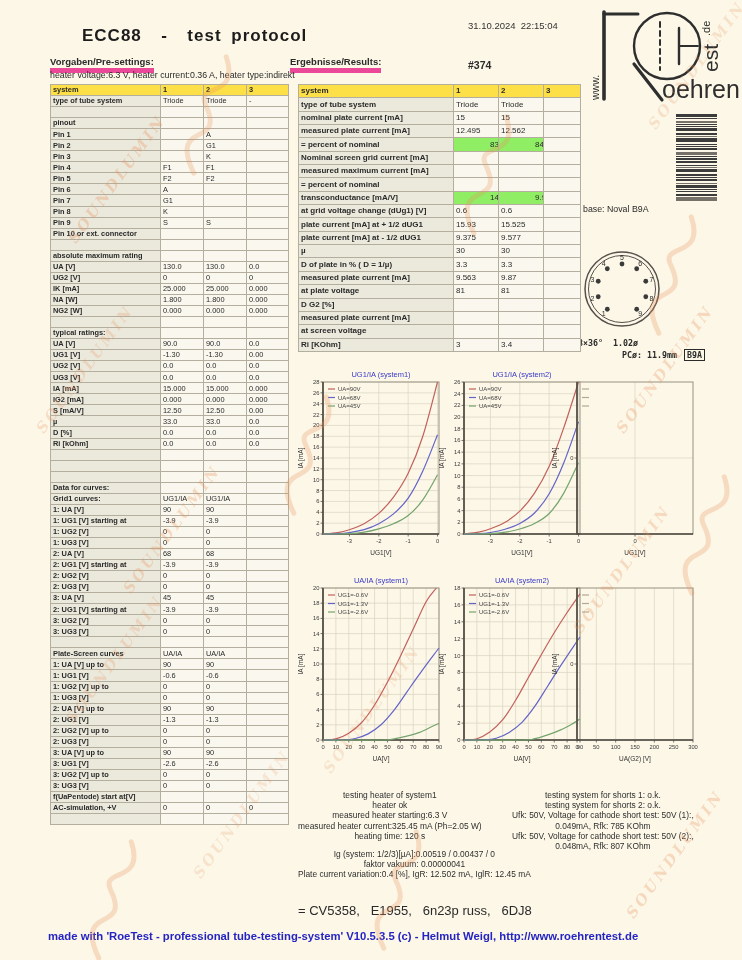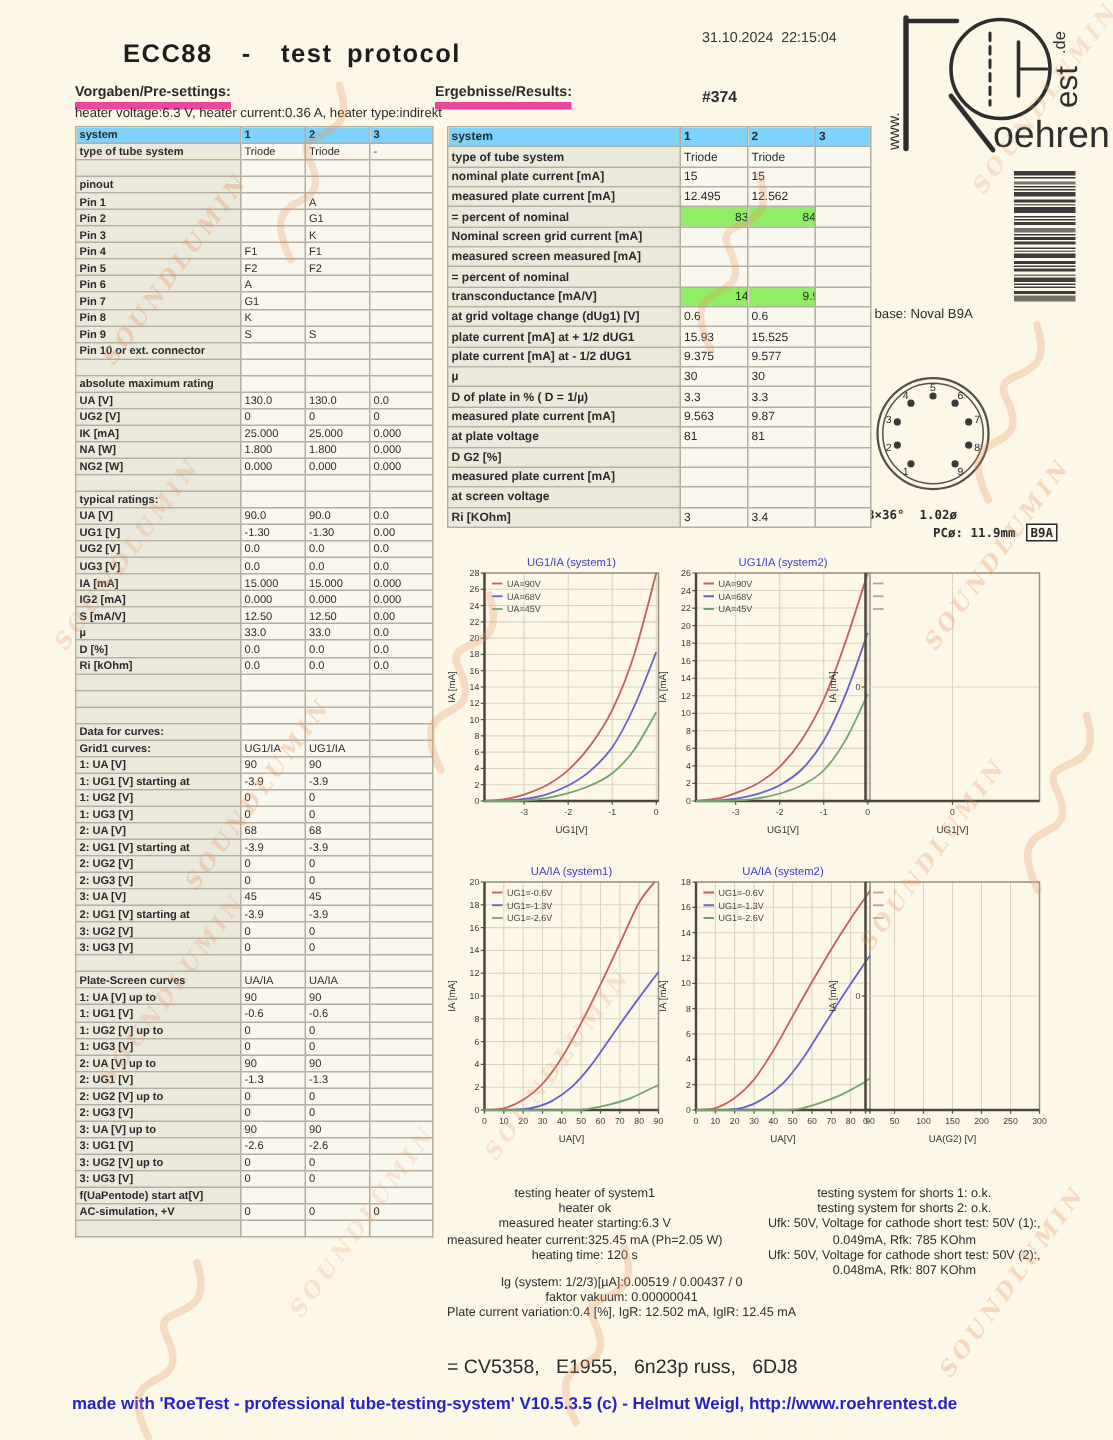--- a/index.html
+++ b/index.html
@@ -14,21 +14,21 @@
   .serial{left:468px;top:59px;font-size:10.5px;font-weight:bold;}
   .heater-line{left:50px;top:70px;font-size:8.8px;}
   table{position:absolute;border-collapse:collapse;table-layout:fixed;background:transparent;}
   #left-table{left:50px;top:84px;width:238px;font-size:7.4px;border:1.5px solid #6d675a;}
   #right-table{left:298px;top:84px;width:282px;font-size:8px;border:1.5px solid #6d675a;}
   td{border:1px solid #b3ae9e;padding:0 2px;overflow:hidden;white-space:nowrap;vertical-align:middle;line-height:1;}
   #left-table td{height:10.05px;}
   #right-table td{height:12.35px;}
   td.lbl{font-weight:bold;background:#ebe9dc;}
   td.val{background:#faf8ee;}
-  tr.hdr td{font-weight:bold;background:#7dd3fc;}
+  tr.hdr td{font-weight:bold;background:#fde047;}
   td.g{background:#8fee64;padding-left:36px;}
   .chart{position:absolute;}
   .tick{font-size:5.8px;fill:#3a3a3a;font-family:"Liberation Sans",sans-serif;}
   .leg{font-size:6px;fill:#444;font-family:"Liberation Sans",sans-serif;}
   .ctitle{font-size:7.5px;fill:#3a3ac8;font-family:"Liberation Sans",sans-serif;}
   .axlab{font-size:6.5px;fill:#333;font-family:"Liberation Sans",sans-serif;}
   .smalltext{position:absolute;font-size:8.4px;line-height:10.2px;color:#2e2e2e;text-align:center;}
   .smalltext div{white-space:pre;}
   .equiv{left:298px;top:903px;font-size:13px;}
   .footer{left:48px;top:930px;font-size:11.3px;font-weight:bold;color:#2424c4;}
@@ -582,21 +582,21 @@
           <td class="val g">84</td>
           <td class="val"></td>
         </tr>
         <tr>
           <td class="lbl">Nominal screen grid current [mA]</td>
           <td class="val"></td>
           <td class="val"></td>
           <td class="val"></td>
         </tr>
         <tr>
-          <td class="lbl">measured screen measured [mA]</td>
+          <td class="lbl">measured maximum current [mA]</td>
           <td class="val"></td>
           <td class="val"></td>
           <td class="val"></td>
         </tr>
         <tr>
           <td class="lbl">= percent of nominal</td>
           <td class="val"></td>
           <td class="val"></td>
           <td class="val"></td>
         </tr>

